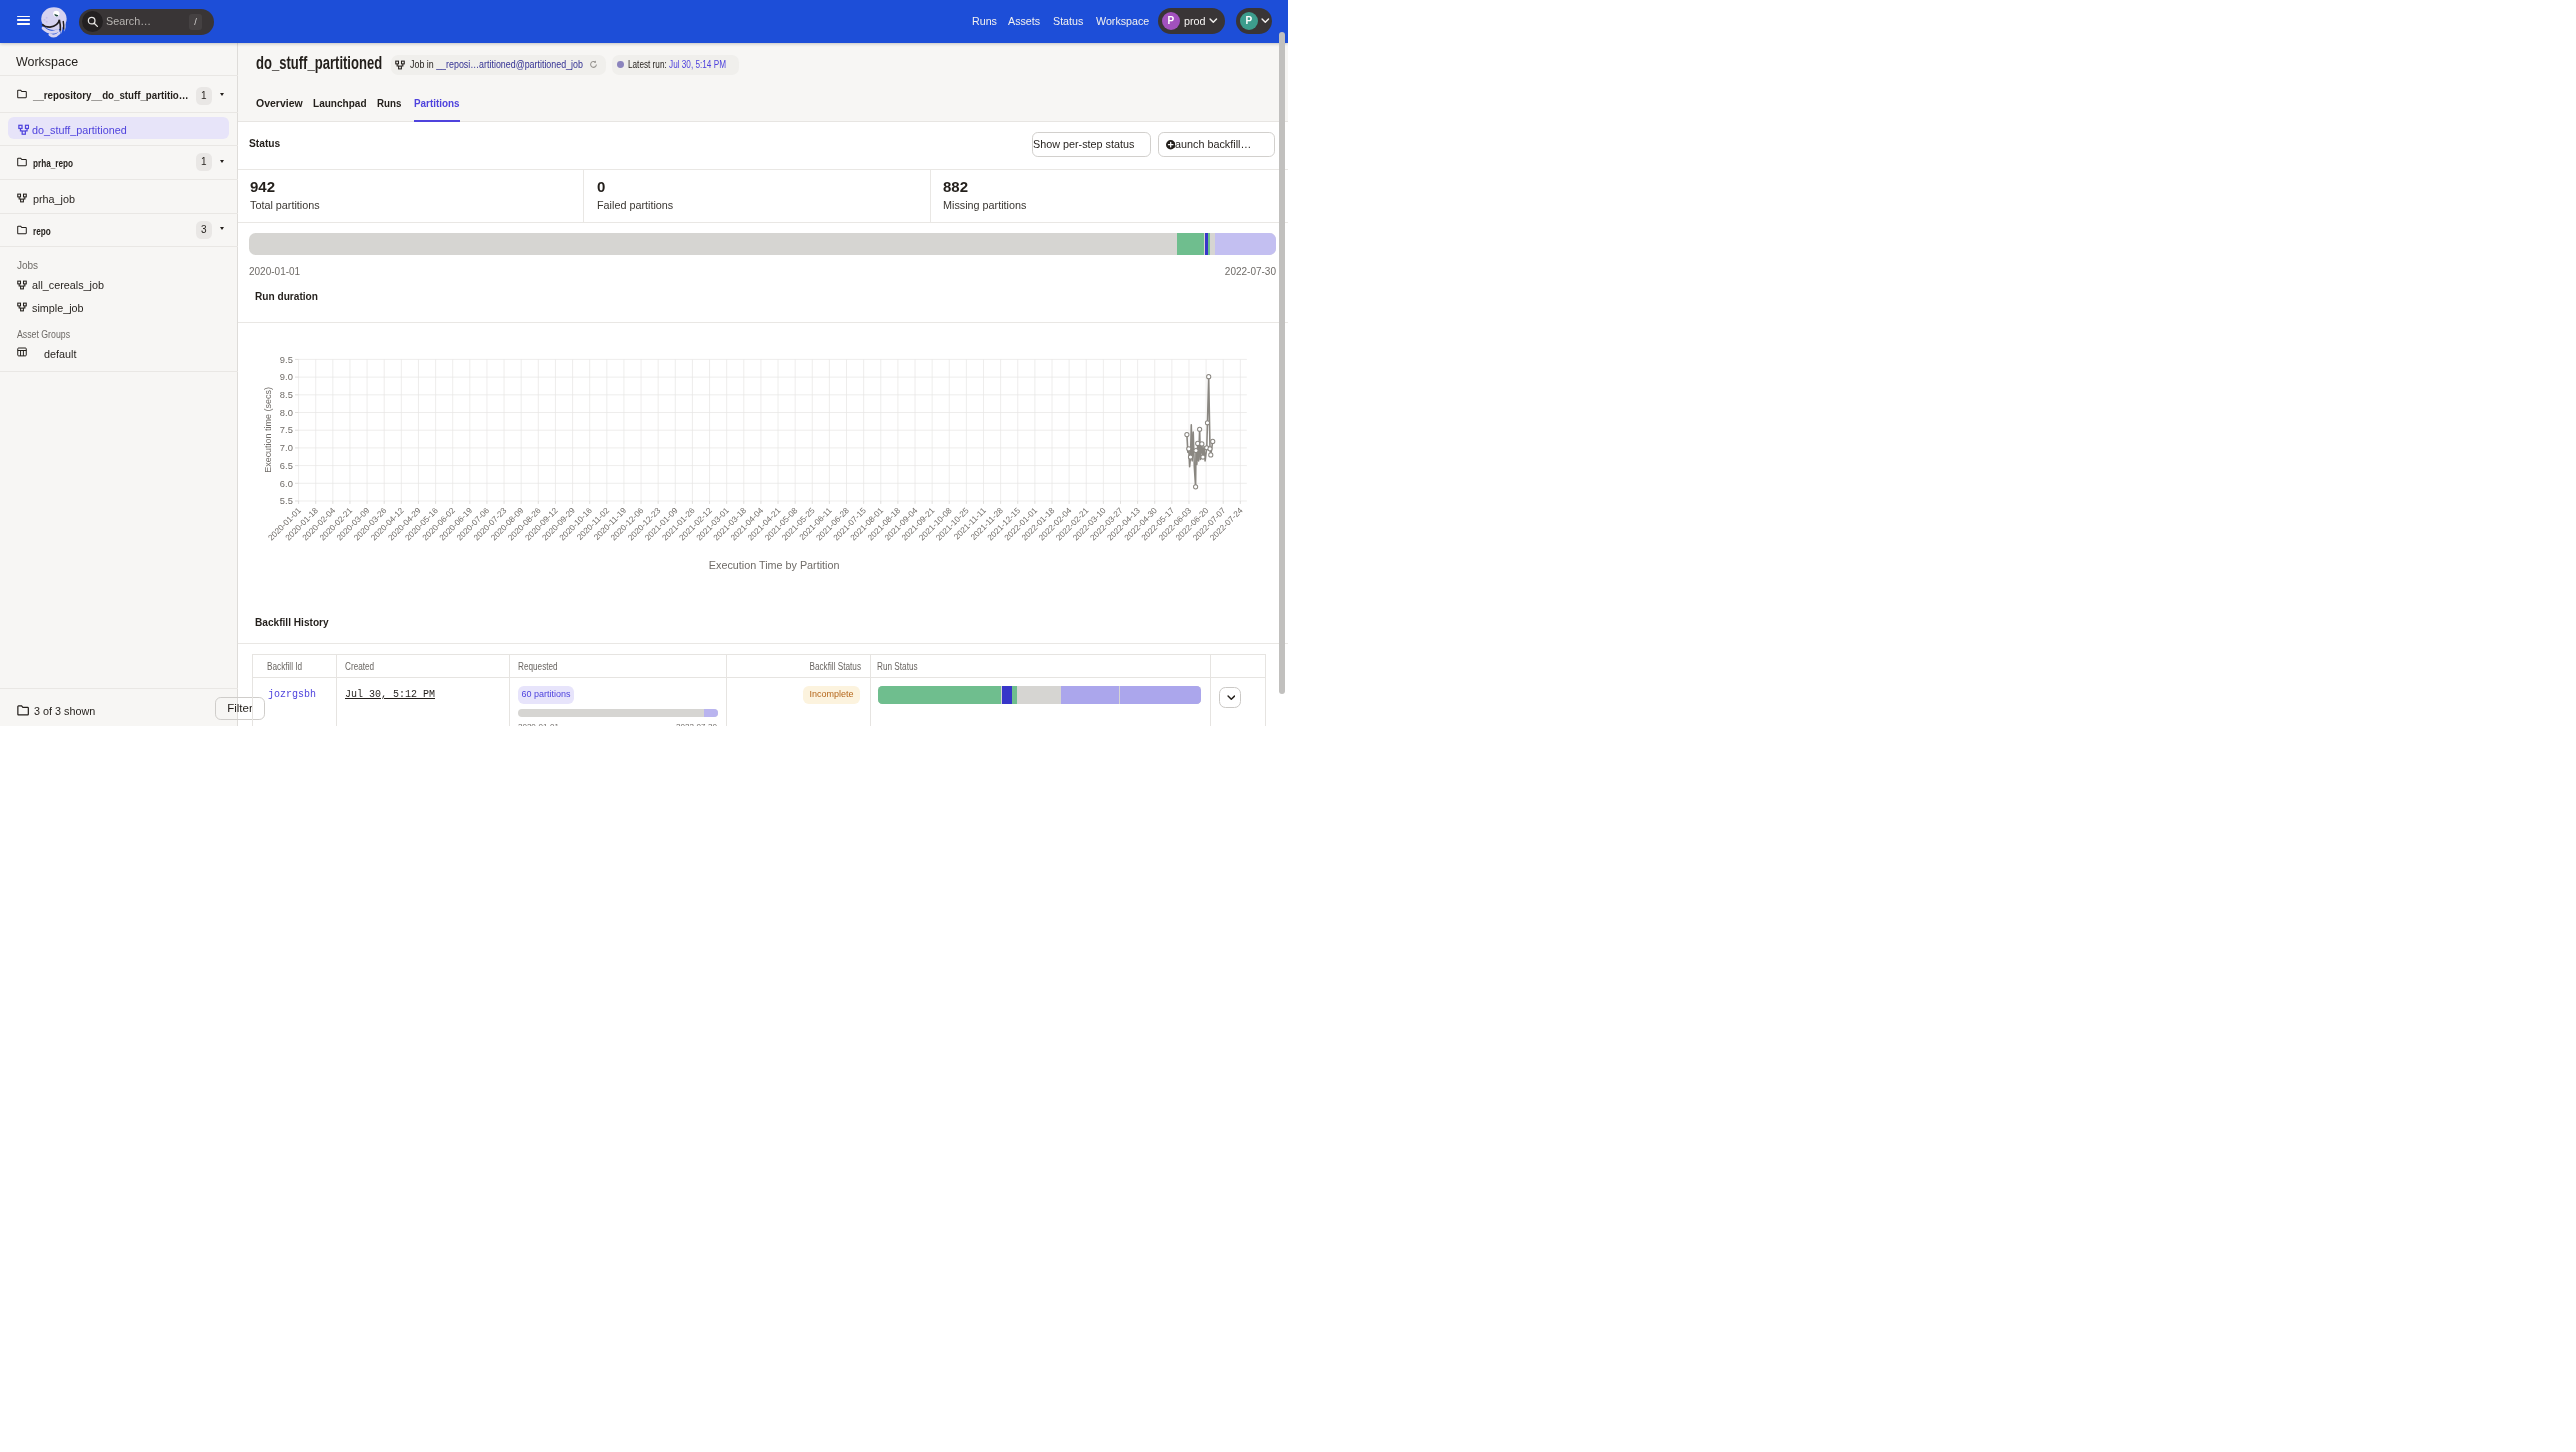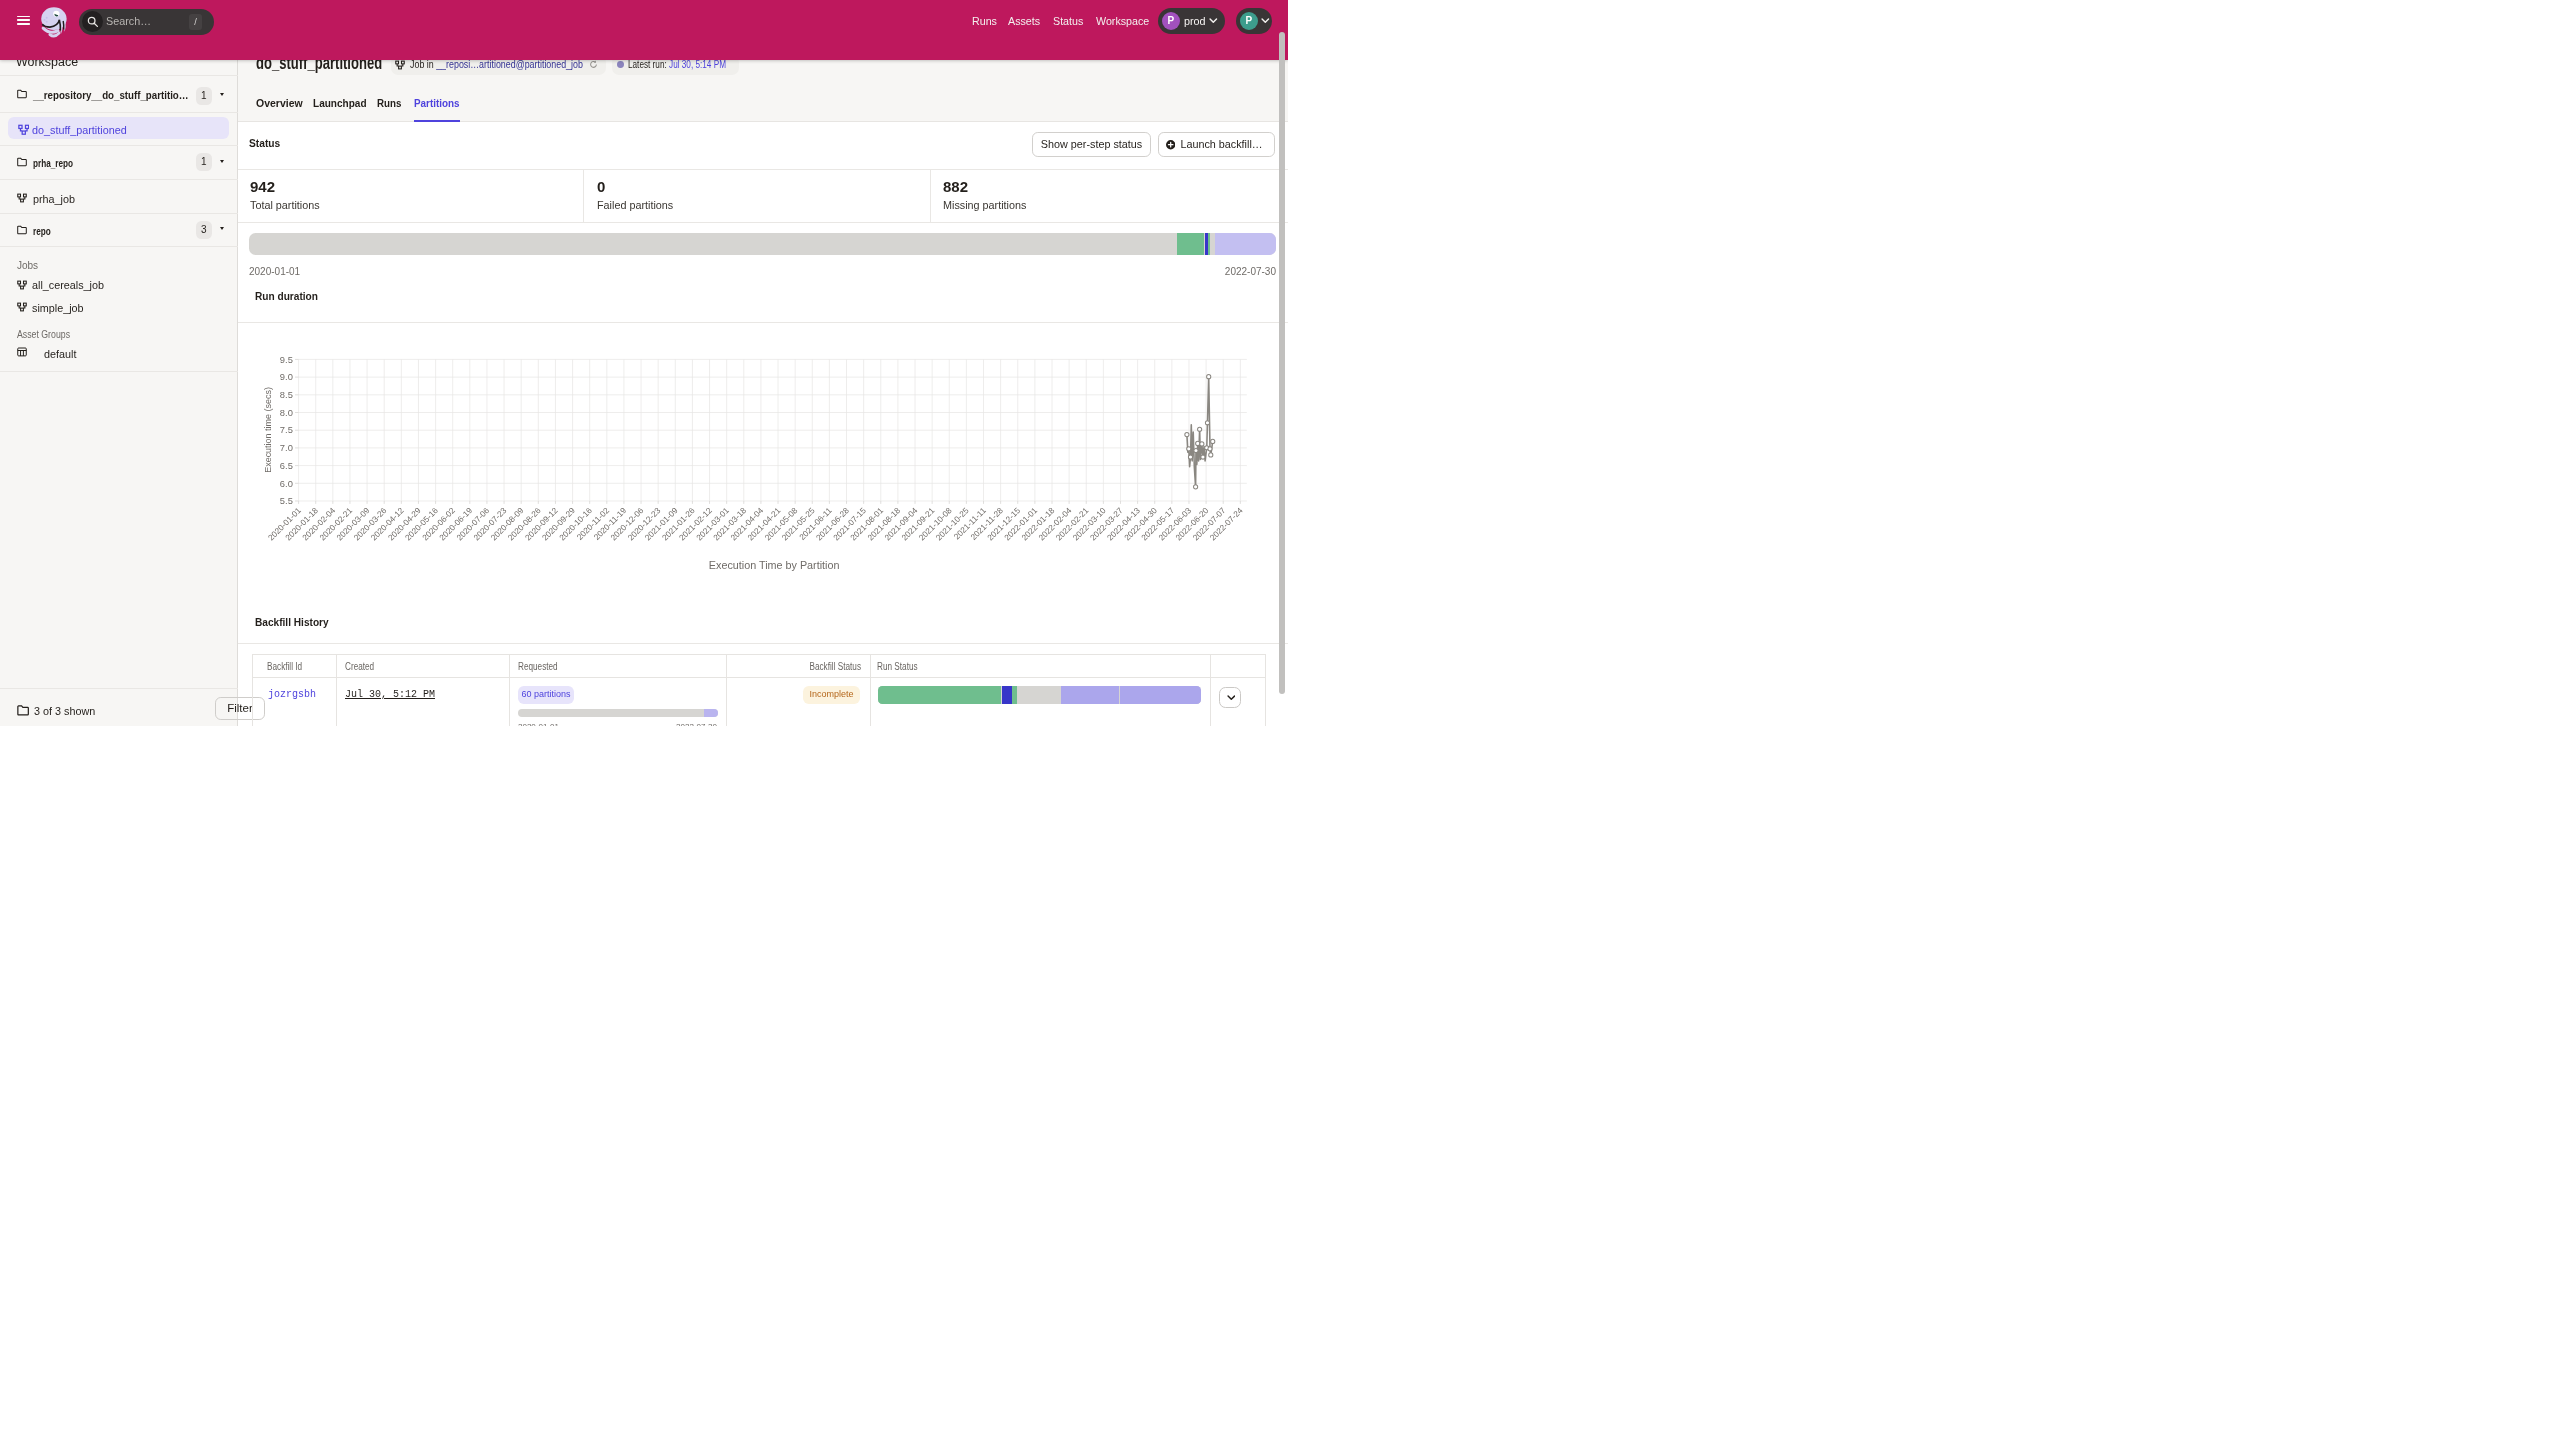--- a/index.html
+++ b/index.html
@@ -1,21 +1,21 @@
 <!DOCTYPE html>
 <html style="font-size:11.5px"><head>
 <meta charset="utf-8">
 <style>
   * { margin:0; padding:0; box-sizing:border-box; }
   html,body { width:1288px; height:726px; overflow:hidden; }
   body { font-family:"Liberation Sans", sans-serif; background:#fff; color:#231f1b; position:relative; }
   .abs { position:absolute; }
 
   
-  #nav { position:absolute; left:0; top:0; width:1288px; height:60px; background:#be185d; box-shadow:0 1.4px 3.6px rgba(0,0,0,0.28); z-index:5; }
+  #nav { position:absolute; left:0; top:0; width:1288px; height:43px; background:#1d4ed8; box-shadow:0 1.4px 3.6px rgba(0,0,0,0.28); z-index:5; }
   .ham { position:absolute; left:16.5px; width:13.3px; height:1.9px; background:#fdfcfb; border-radius:0.7px; }
   .navlink { position:absolute; top:15px; color:#f3f1ef; font-size:11.5px; font-weight:500; transform:scaleX(0.93); transform-origin:0 50%; white-space:nowrap; }
   .pill { position:absolute; top:8px; height:26px; background:#393536; border-radius:13px; }
   .avatar { position:absolute; top:3.6px; width:18.7px; height:18.7px; border-radius:50%; color:#fff;
             font-size:10px; font-weight:bold; text-align:center; line-height:18.7px; }
 
   
   #search { position:absolute; left:79px; top:8.6px; width:135px; height:26px; background:#393536; border-radius:13px; }
   #search .circ { position:absolute; left:2.9px; top:2.2px; width:21.6px; height:21.6px; border-radius:50%; background:#232021; }
   #search .txt { position:absolute; left:27px; top:6.5px; color:#b7b4b1; font-size:10.8px; }
@@ -31,21 +31,21 @@
   .caret { position:absolute; left:220px; width:0; height:0; border-left:2.9px solid transparent;
            border-right:2.9px solid transparent; border-top:3.6px solid #231f1b; }
   .slabel { position:absolute; left:24px; font-size:10px; color:#6e6a66; }
 
   
   #mhead { position:absolute; left:238px; top:43px; width:1050px; height:79px; background:#f7f6f4; border-bottom:0.7px solid #e7e5e2; }
   .htag { position:absolute; top:11.5px; height:20px; background:#f0efec; border-radius:7.2px; font-size:10px; }
   .tab { position:absolute; top:54px; font-size:11.5px; font-weight:bold; color:#231f1b; transform-origin:0 50%; white-space:nowrap; }
 
   .btn { position:absolute; top:132px; height:24.5px; border:0.7px solid #d2d0cd; border-radius:5.8px; background:#fff;
-         font-size:11.5px; color:#231f1b; text-align:center; }
+         font-size:11.5px; color:#231f1b; }
 
   .vline { position:absolute; width:0.7px; background:#e9e7e4; }
   .hline { position:absolute; height:0.7px; background:#e9e7e4; }
 
   .statnum { position:absolute; font-size:15px; font-weight:bold; color:#231f1b; }
   .statlab { position:absolute; font-size:10.8px; color:#3a3631; }
 
   .chip { position:absolute; height:17.6px; border-radius:5.8px; font-size:9px; line-height:17.6px; text-align:center; }
 
   .mono { font-family:"Liberation Mono", monospace; }

